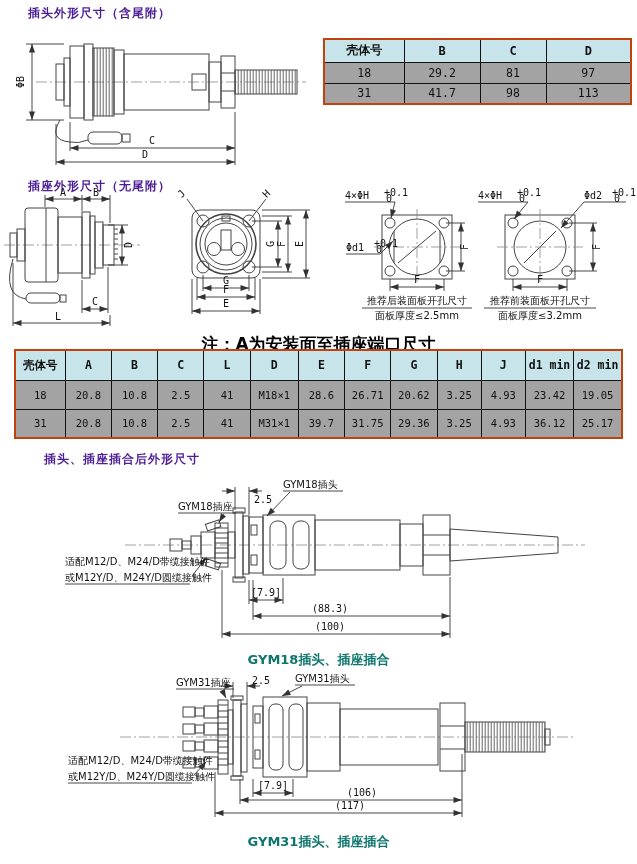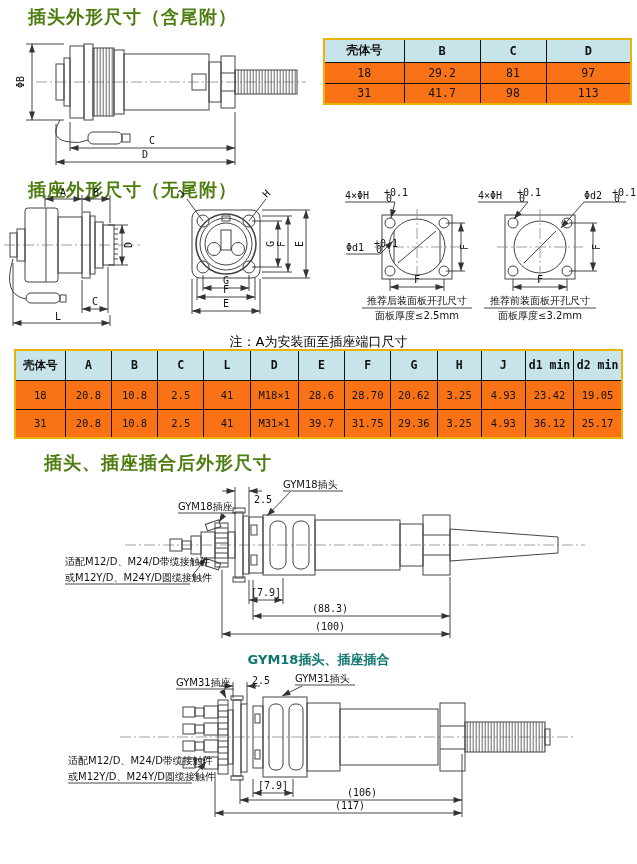--- a/index.html
+++ b/index.html
@@ -1,30 +1,30 @@
 <!DOCTYPE html>
 <html><head>
 <meta charset="utf-8">
 <style>
   * { margin:0; padding:0; box-sizing:border-box; }
   html,body { background:#ffffff; }
   .page {
     position:relative; width:637px; height:864px; background:#fff;
     font-family:"DejaVu Sans","Liberation Sans",sans-serif; color:#111; overflow:hidden;
   }
-  .heading { position:absolute; font-size:18px; font-weight:bold; color:#4d7c0f; letter-spacing:1px; }
-  .note { position:absolute; left:0; width:100%; text-align:center; font-size:13px; font-weight:normal; color:#000; }
+  .heading { position:absolute; font-size:12px; font-weight:bold; color:#4c1d95; letter-spacing:1px; }
+  .note { position:absolute; left:0; width:100%; text-align:center; font-size:17px; font-weight:bold; color:#000; }
   .caption { position:absolute; left:0; width:100%; text-align:center; font-size:13px; font-weight:bold; color:#0f766e; }
-  table.dim-table { position:absolute; border-collapse:collapse; table-layout:fixed; border:2px solid #eab308; }
+  table.dim-table { position:absolute; border-collapse:collapse; table-layout:fixed; border:2px solid #c2410c; }
   .dim-table th, .dim-table td {
     border:1px solid #111; text-align:center; vertical-align:middle;
     font-family:"DejaVu Sans Mono","DejaVu Sans",monospace;
   }
   .dim-table th { background:#c7e4ea; font-weight:bold; font-size:12px; }
-  .dim-table td { background:#f97316; font-size:11.5px; font-weight:normal; }
+  .dim-table td { background:#a3a3a3; font-size:11.5px; font-weight:normal; }
   #plug-table th { height:23px; }
   #plug-table td { height:21px; }
   #socket-table th { height:30px; font-size:11.5px; }
   #socket-table td { height:29px; font-size:10.5px; }
   svg { position:absolute; overflow:visible; }
   svg text { font-family:"DejaVu Sans Mono","DejaVu Sans",monospace; font-size:10px; fill:#111; }
   svg text.cjk { font-family:"DejaVu Sans","Liberation Sans",sans-serif; font-size:10px; }
   .ln  { stroke:#444; stroke-width:1; fill:none; }
   .dim { stroke:#333; stroke-width:0.9; fill:none; }
   .cl  { stroke:#888; stroke-width:0.8; fill:none; stroke-dasharray:11 3 2 3; }
@@ -323,21 +323,21 @@
       </thead>
       <tbody>
         <tr>
           <td>18</td>
           <td>20.8</td>
           <td>10.8</td>
           <td>2.5</td>
           <td>41</td>
           <td>M18×1</td>
           <td>28.6</td>
-          <td>28.70</td>
+          <td>26.71</td>
           <td>20.62</td>
           <td>3.25</td>
           <td>4.93</td>
           <td>23.42</td>
           <td>19.05</td>
         </tr>
         <tr>
           <td>31</td>
           <td>20.8</td>
           <td>10.8</td>
@@ -494,14 +494,15 @@
     <text class="cjk" x="166" y="14">GYM31插座</text>
     <text class="cjk" x="285" y="10">GYM31插头</text>
     <text x="242" y="12">2.5</text>
     <text x="263" y="117" text-anchor="middle">[7.9]</text>
     <text x="352" y="124" text-anchor="middle">(106)</text>
     <text x="340" y="137" text-anchor="middle">(117)</text>
     <text class="cjk" x="58" y="92">适配M12/D、M24/D带缆接触件</text>
     <text class="cjk" x="58" y="108">或M12Y/D、M24Y/D圆缆接触件</text>
   </svg>
 
+  <div class="caption" style="top:833px;">GYM31插头、插座插合</div>
 
 </div>
 
 </body></html>

